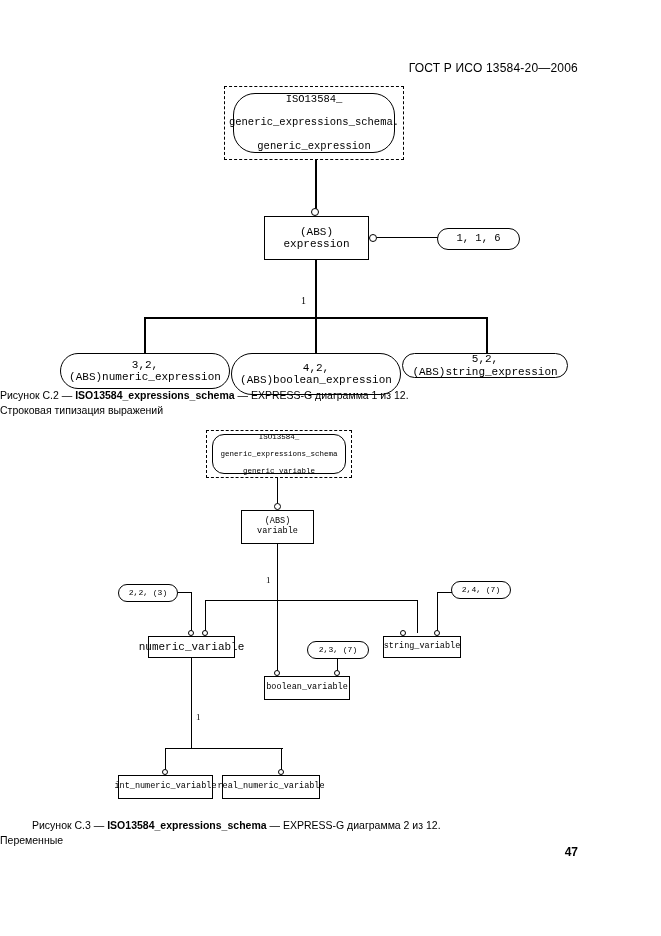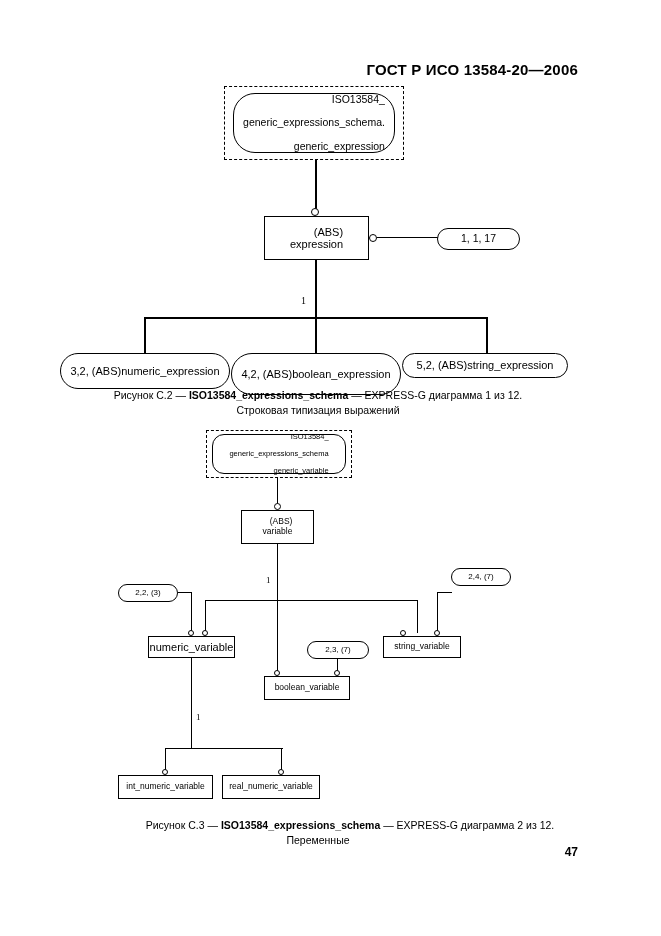--- a/index.html
+++ b/index.html
@@ -22,60 +22,59 @@
     width: 661px;
     height: 936px;
   }
 
   
   .doc-header {
     position: absolute;
     right: 83px;
     top: 61px;
     font-family: "Liberation Sans", sans-serif;
-    font-size: 15px;
-    font-weight: bold;
+    font-size: 12px;
+    font-weight: normal;
     letter-spacing: 0.2px;
     white-space: nowrap;
   }
 
   
   .page-number {
     position: absolute;
     right: 83px;
     top: 845px;
     font-family: "Liberation Sans", sans-serif;
     font-size: 12px;
     font-weight: bold;
   }
 
   
   .caption {
     position: absolute;
     width: 636px;
     left: 0;
-    text-align: center;
     font-family: "Liberation Sans", sans-serif;
     font-size: 10.5px;
     line-height: 15px;
     white-space: nowrap;
   }
   .caption .b { font-weight: bold; }
 
   
   .node {
     position: absolute;
     box-sizing: border-box;
     border: 1.2px solid #000;
     background: #ffffff;
-    font-family: Liberation Sans, sans-serif;
+    font-family: Liberation Mono, monospace;
     display: flex;
     align-items: center;
     justify-content: center;
-    text-align: right;
+    text-align: center;
     line-height: 1.12;
     white-space: pre-line;
   }
   .node.thin { border-width: 1px; }
 
   .rect { border-radius: 0; }
 
   .pill { border-radius: 999px; }
 
   .roundbox { border-radius: 22px; }
@@ -132,21 +131,21 @@
     </div>
 
     <div class="line vline" style="left:315px; top:160px; height:52px;"></div>
     <div class="circ" style="left:311px; top:208px; width:8px; height:8px;"></div>
 
     <div class="node rect" style="left:264px; top:216px; width:105px; height:44px; font-size:11px;">(ABS)
 expression</div>
 
     <div class="circ" style="left:369px; top:234px; width:8px; height:8px;"></div>
     <div class="line hline thin" style="left:377px; top:237px; width:61px;"></div>
-    <div class="node pill thin" style="left:437px; top:228px; width:83px; height:22px; font-size:10.5px;">1, 1, 17</div>
+    <div class="node pill thin" style="left:437px; top:228px; width:83px; height:22px; font-size:10.5px;">1, 1, 6</div>
 
     <div class="line vline" style="left:315px; top:260px; height:58px;"></div>
     <div class="card-label" style="left:301px; top:295px;">1</div>
 
     <div class="line hline" style="left:144px; top:317px; width:344px;"></div>
 
     <div class="line vline" style="left:144px; top:317px; height:39px;"></div>
     <div class="line vline" style="left:315px; top:317px; height:39px;"></div>
     <div class="line vline" style="left:486px; top:317px; height:39px;"></div>
 
@@ -184,21 +183,21 @@
     <div class="line hline thin" style="left:205px; top:600px; width:213px;"></div>
     <div class="line vline thin" style="left:205px; top:600px; height:33px;"></div>
     <div class="line vline thin" style="left:417px; top:600px; height:33px;"></div>
 
     <div class="line vline thin" style="left:277px; top:600px; height:73px;"></div>
 
     <div class="node pill thin" style="left:118px; top:584px; width:60px; height:18px; font-size:8px;">2,2, (3)</div>
     <div class="line hline thin" style="left:178px; top:592px; width:14px;"></div>
     <div class="line vline thin" style="left:191px; top:592px; height:41px;"></div>
 
-    <div class="node pill thin" style="left:451px; top:568px; width:60px; height:18px; font-size:8px;">2,4, (7)</div>
+    <div class="node pill thin" style="left:451px; top:581px; width:60px; height:18px; font-size:8px;">2,4, (7)</div>
     <div class="line hline thin" style="left:437px; top:592px; width:15px;"></div>
     <div class="line vline thin" style="left:437px; top:592px; height:41px;"></div>
 
     <div class="circ" style="left:188px; top:630px; width:6px; height:6px;"></div>
     <div class="circ" style="left:202px; top:630px; width:6px; height:6px;"></div>
 
     <div class="node rect thin" style="left:148px; top:636px; width:87px; height:22px; font-size:11px;">numeric_variable</div>
 
     <div class="circ" style="left:400px; top:630px; width:6px; height:6px;"></div>
     <div class="circ" style="left:434px; top:630px; width:6px; height:6px;"></div>

